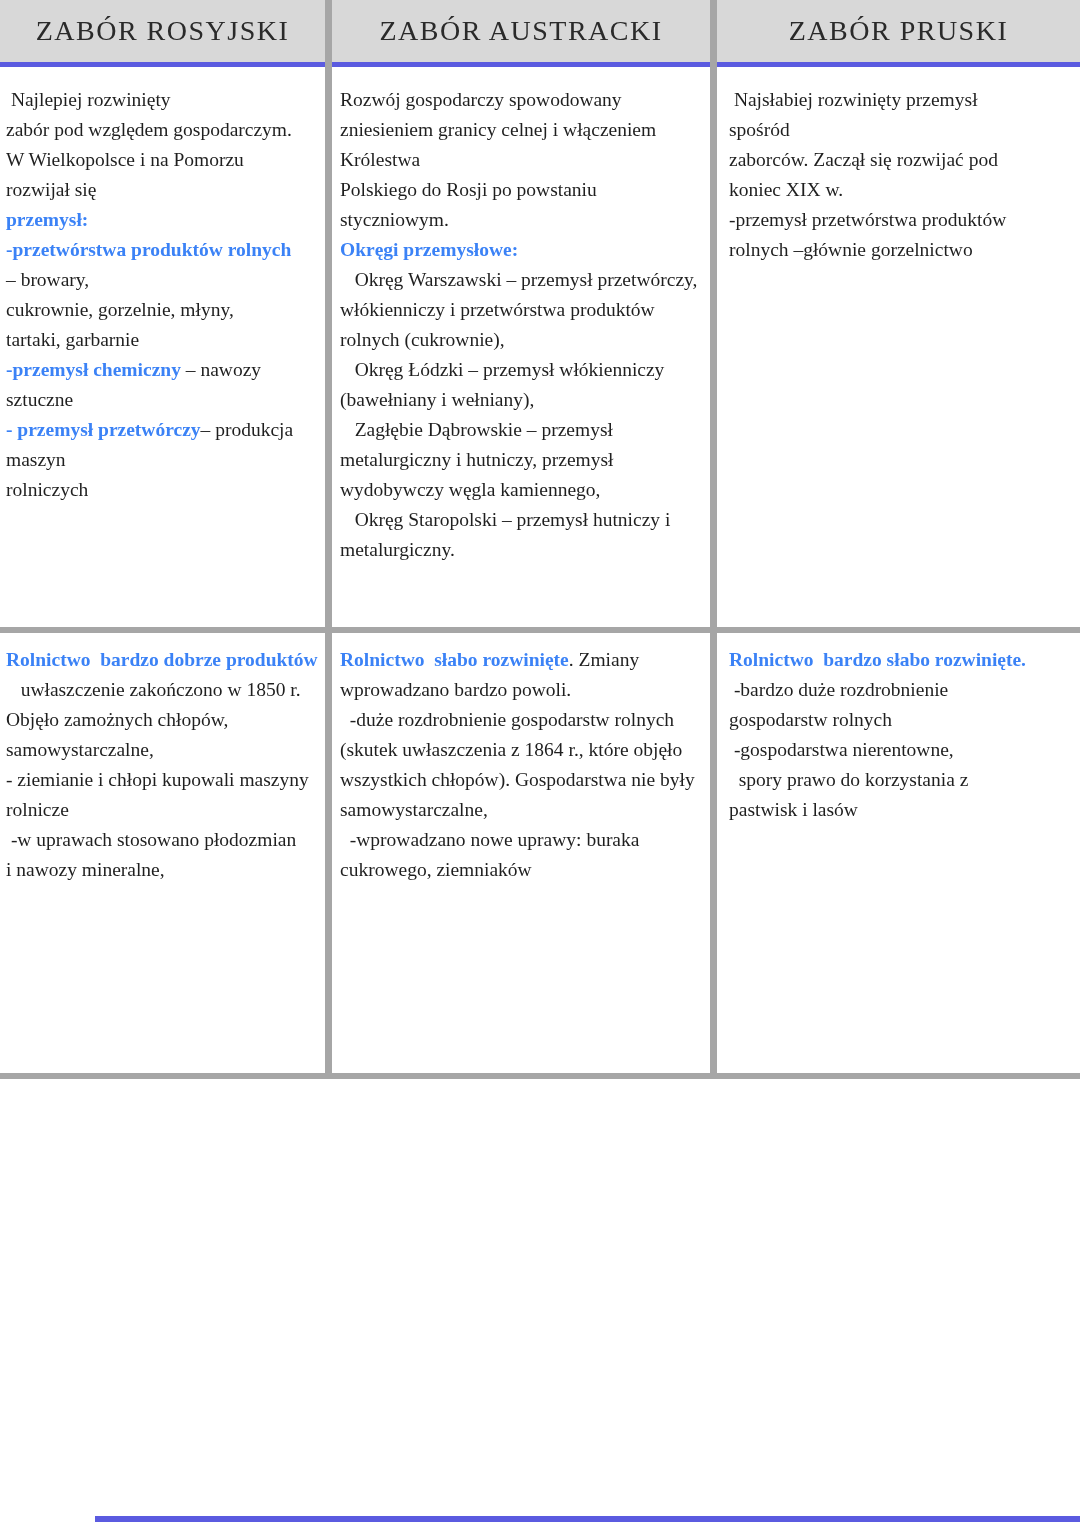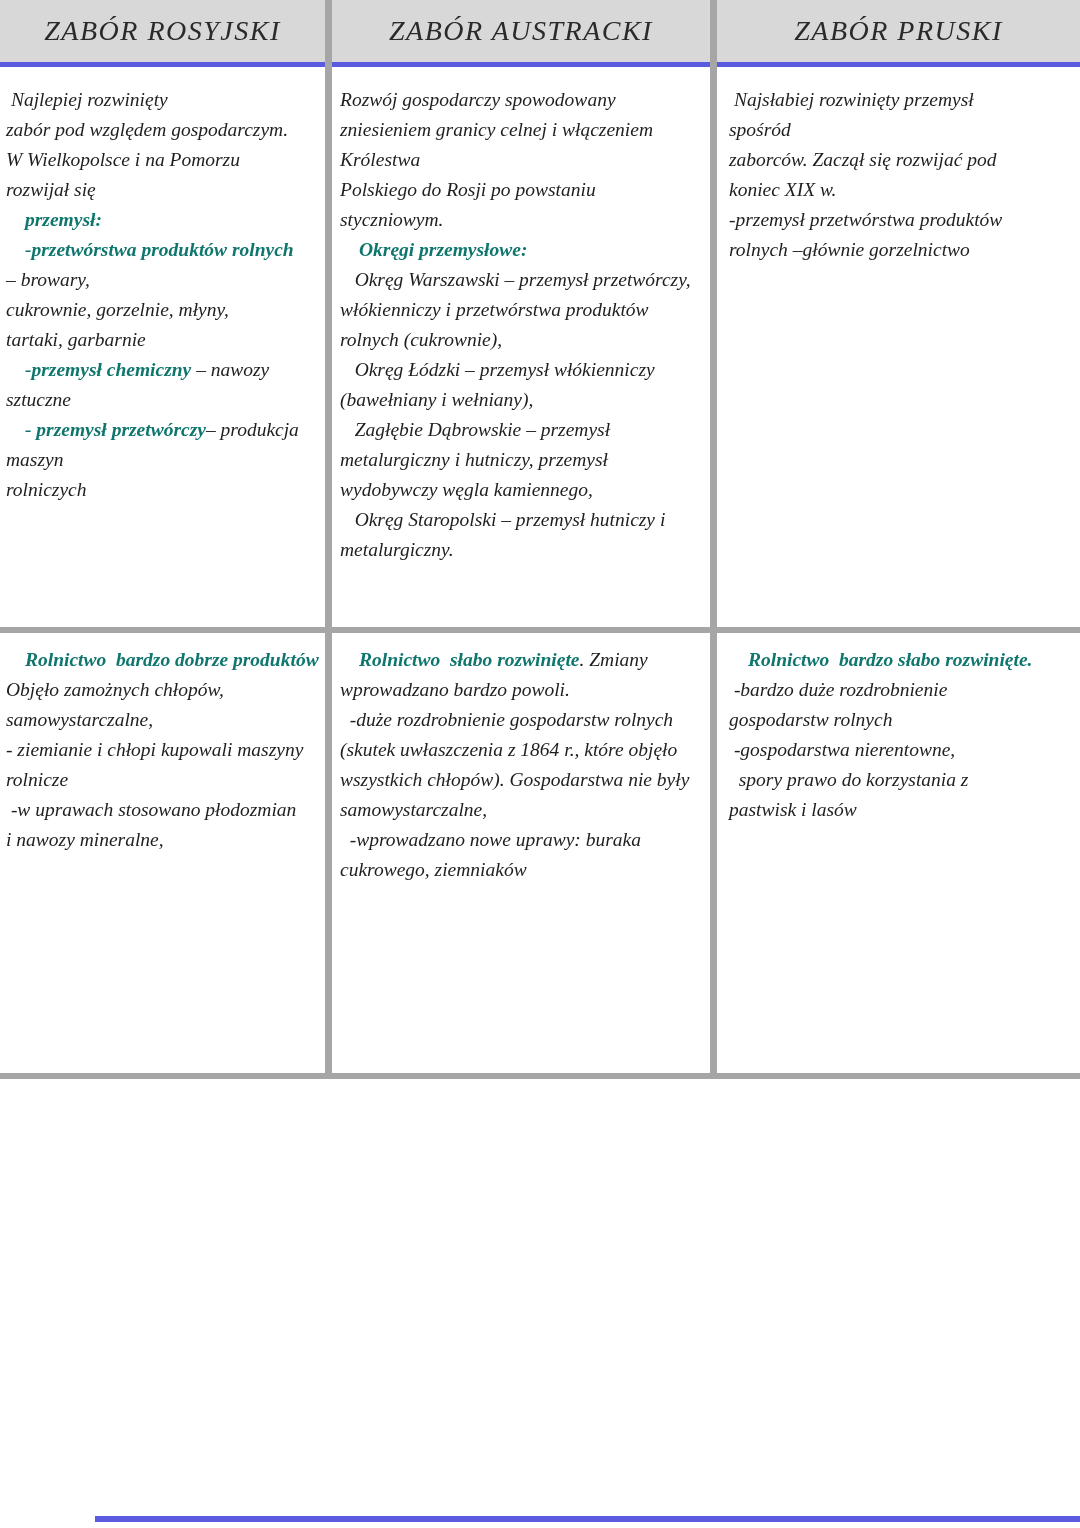--- a/index.html
+++ b/index.html
@@ -10,21 +10,20 @@
     position: relative;
     overflow: hidden;
     font-family: "Liberation Serif", serif;
     color: var(--text-color, #1f1f1f);
   }
   .table {
     display: grid;
     grid-template-columns: 325px 7px 378px 7px 363px;
     grid-template-rows: 62px 5px 560px 6px 440px 6px;
     width: 856px;
-    font-style: italic;
   }
   .hcell {
     grid-row: 1;
     background: var(--header-bg, #d8d8d8);
     display: flex;
     align-items: center;
     justify-content: center;
     font-size: 28px;
     letter-spacing: 1.5px;
     color: #2a2a2a;
@@ -45,21 +44,21 @@
     font-size: 19.5px;
     line-height: 30px;
     overflow: visible;
   }
   .cell.industry { padding-top: 18px; }
   .cell.agri     { padding-top: 12px; }
   .cell.col1 { padding-left: 6px;  padding-right: 14px; }
   .cell.col2 { padding-left: 8px;  padding-right: 0; }
   .cell.col3 { padding-left: 12px; padding-right: 4px; }
   .line { white-space: pre; }
-  .line .b { font-weight: bold; color: #0f766e; margin-left: 19px; }
+  .line .b { font-weight: bold; color: #3b82f6; }
   .bottom-line {
     position: absolute;
     left: 95px;
     right: 0;
     top: 1516px;
     height: 6px;
     background: var(--accent-blue, #5b5be0);
   }
 </style>
 </head>
@@ -124,20 +123,21 @@
       <div class="line"><span>zaborców. Zaczął się rozwijać pod</span></div>
       <div class="line"><span>koniec XIX w.</span></div>
       <div class="line"><span>-przemysł przetwórstwa produktów</span></div>
       <div class="line"><span>rolnych –głównie gorzelnictwo</span></div>
     </div>
 
   <div class="hdiv r4"></div>
 
   <div class="cell agri col1">
       <div class="line"><span class="b">Rolnictwo  bardzo dobrze produktów</span></div>
+      <div class="line"><span>   uwłaszczenie zakończono w 1850 r.</span></div>
       <div class="line"><span>Objęło zamożnych chłopów,</span></div>
       <div class="line"><span>samowystarczalne,</span></div>
       <div class="line"><span>- ziemianie i chłopi kupowali maszyny</span></div>
       <div class="line"><span>rolnicze</span></div>
       <div class="line"><span> -w uprawach stosowano płodozmian</span></div>
       <div class="line"><span>i nawozy mineralne,</span></div>
     </div>
   <div class="cell agri col2">
       <div class="line"><span class="b">Rolnictwo  słabo rozwinięte</span><span>. Zmiany</span></div>
       <div class="line"><span>wprowadzano bardzo powoli.</span></div>

